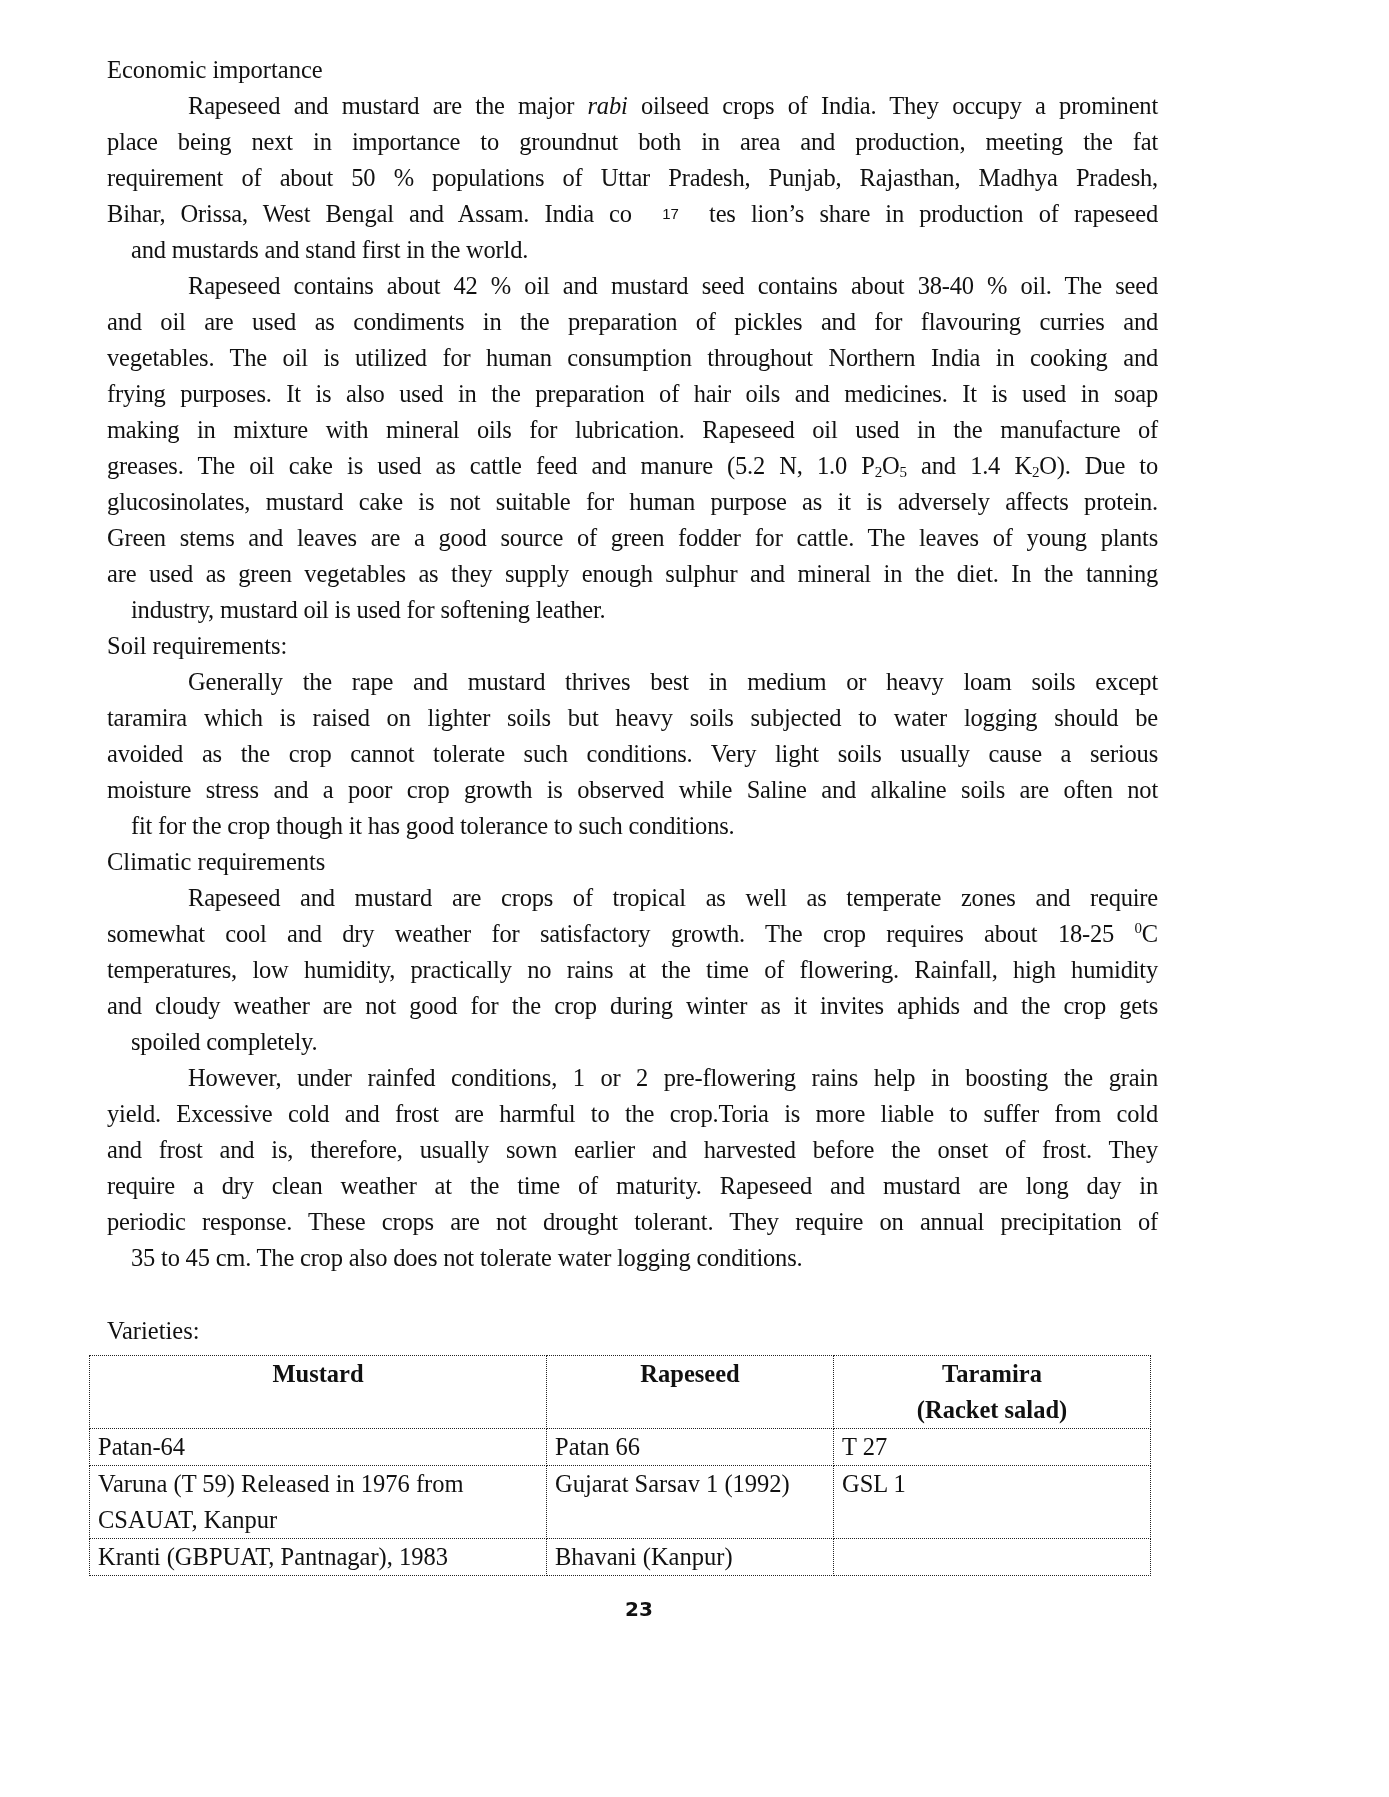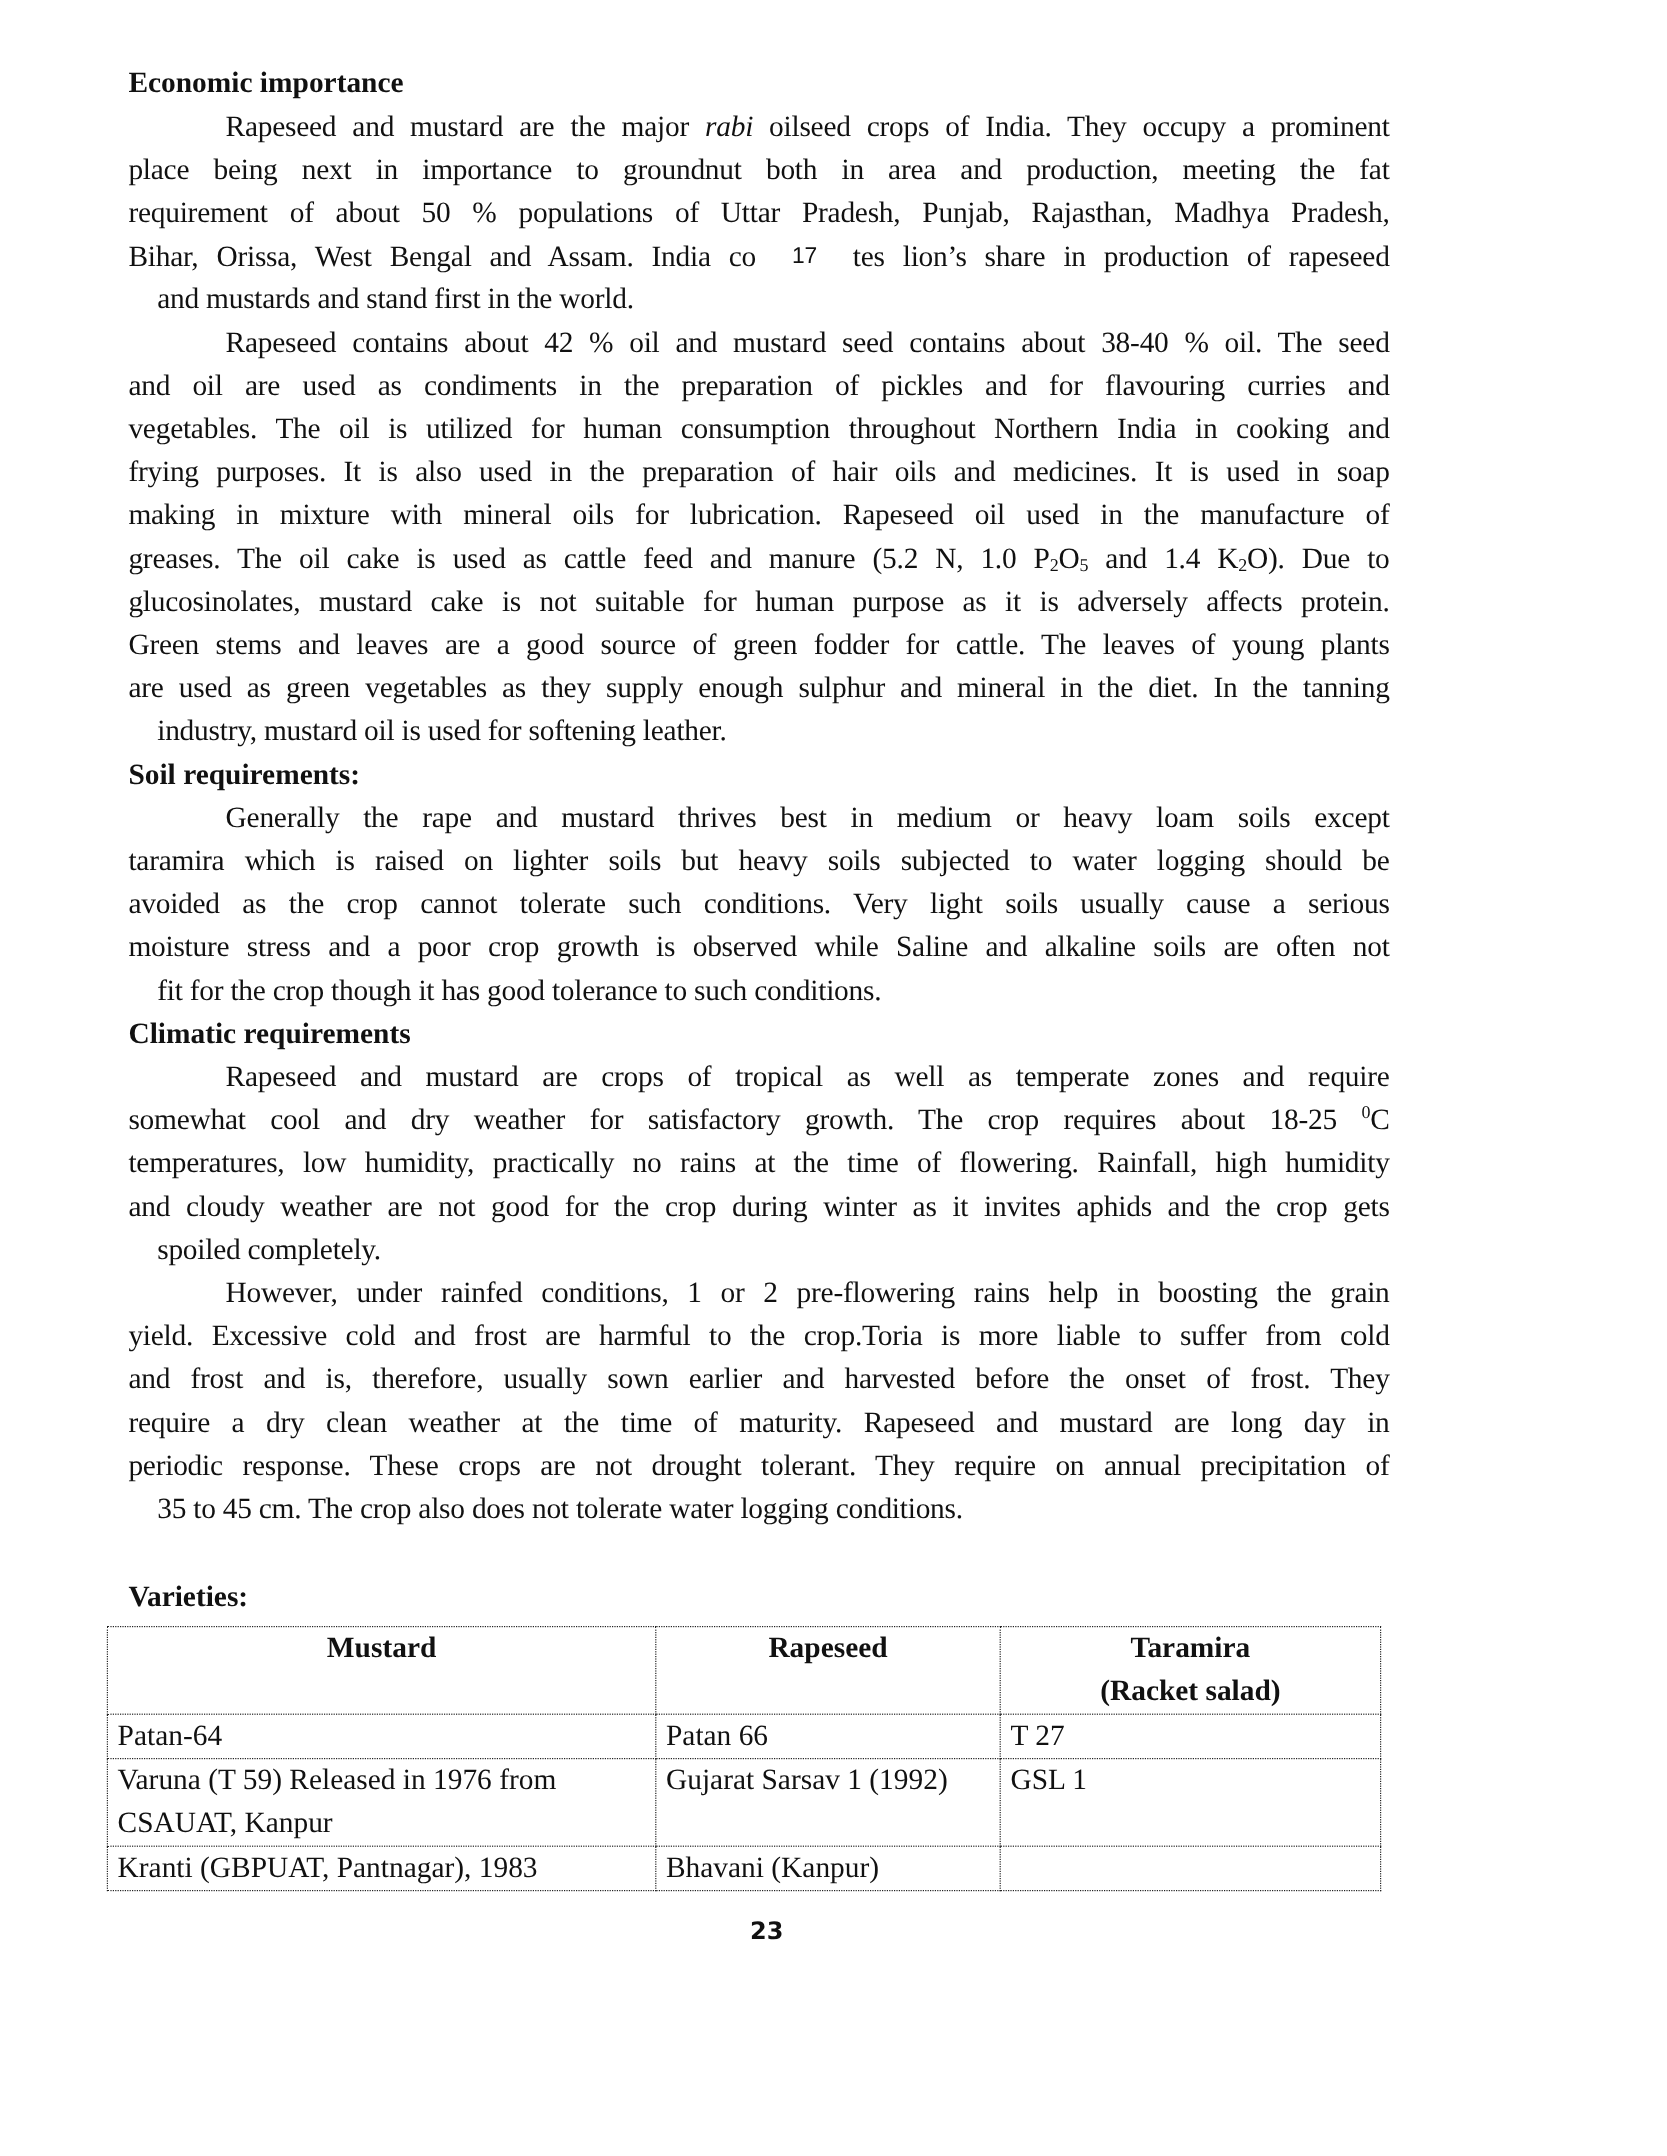--- a/index.html
+++ b/index.html
@@ -18,29 +18,29 @@
     text-align: justify;
     text-align-last: justify;
     letter-spacing: -0.2px;
   }
   .line.last { text-align: left; text-align-last: left; margin-left: 24px; }
   .line.indent { left: 188px; width: 970px; }
   .heading {
     position: absolute;
     left: 107px;
     font-family: "Liberation Serif", serif;
-    font-weight: bold;
+    font-weight: normal;
     font-size: 24.5px;
     line-height: 36px;
     color: #111111;
     white-space: nowrap;
   }
   .overlay-num {
     font-family: "Liberation Sans", sans-serif;
-    font-size: 19px;
+    font-size: 15px;
     vertical-align: 3px;
   }
   sub { font-size: 15px; vertical-align: -3px; line-height: 0; }
   sup { font-size: 15px; vertical-align: 9px; line-height: 0; }
 
   
   .vtable {
     position: absolute;
     left: 89px;
     top: 1355px;

